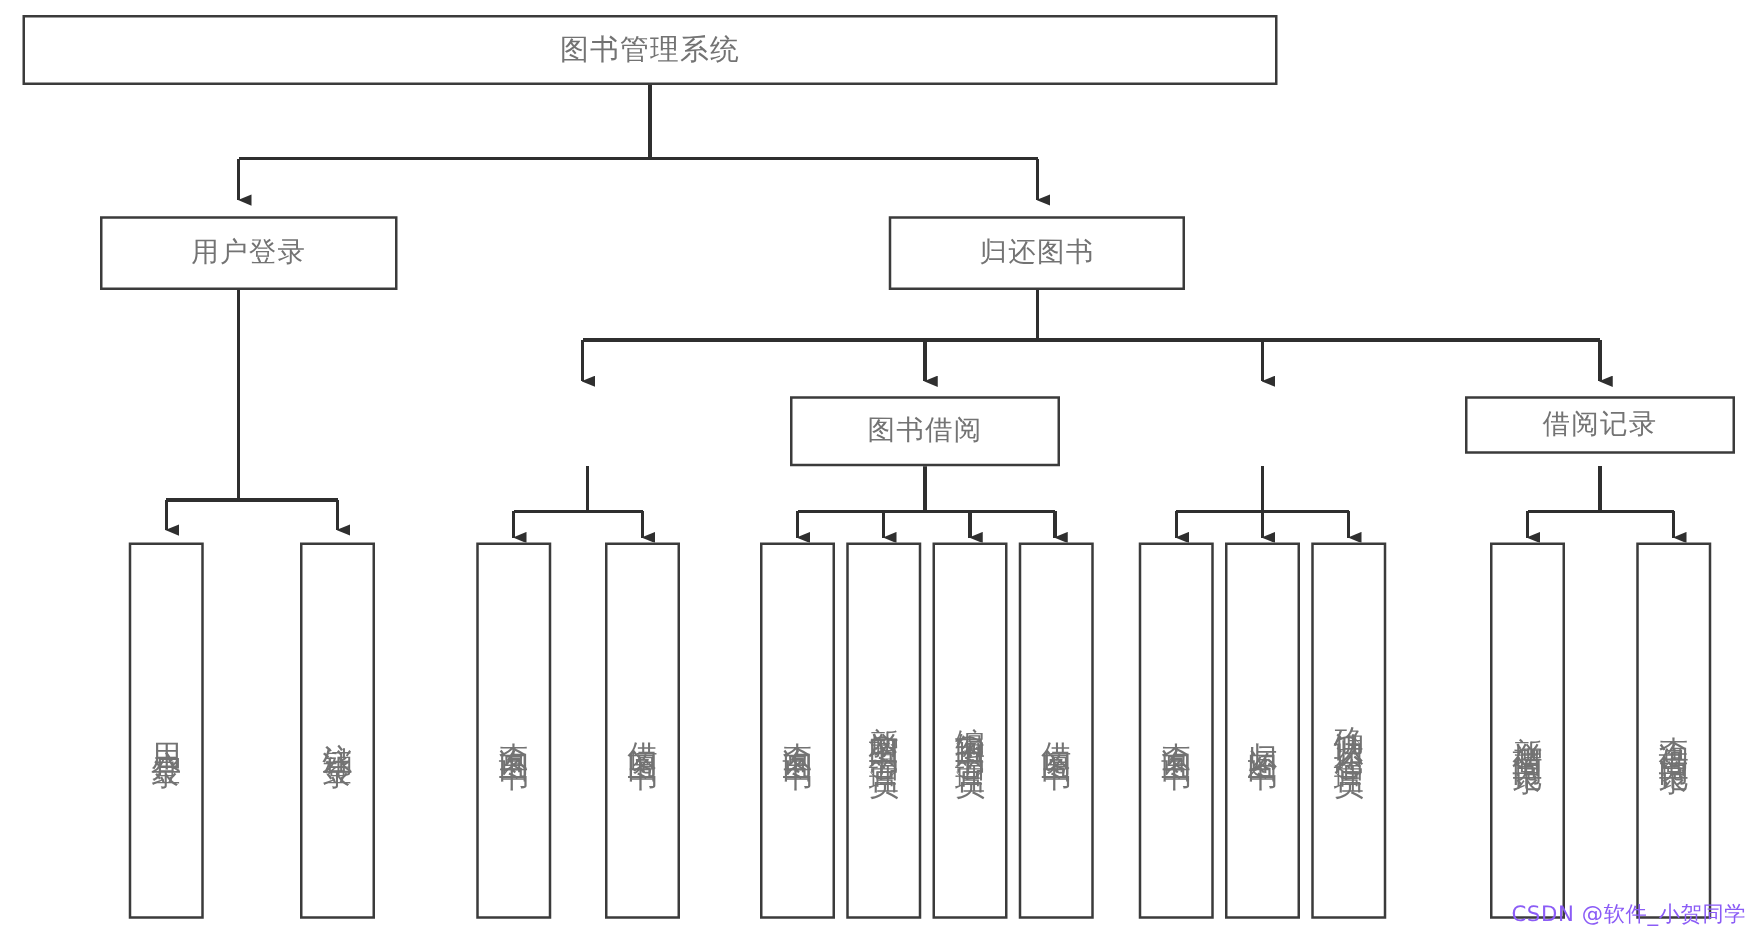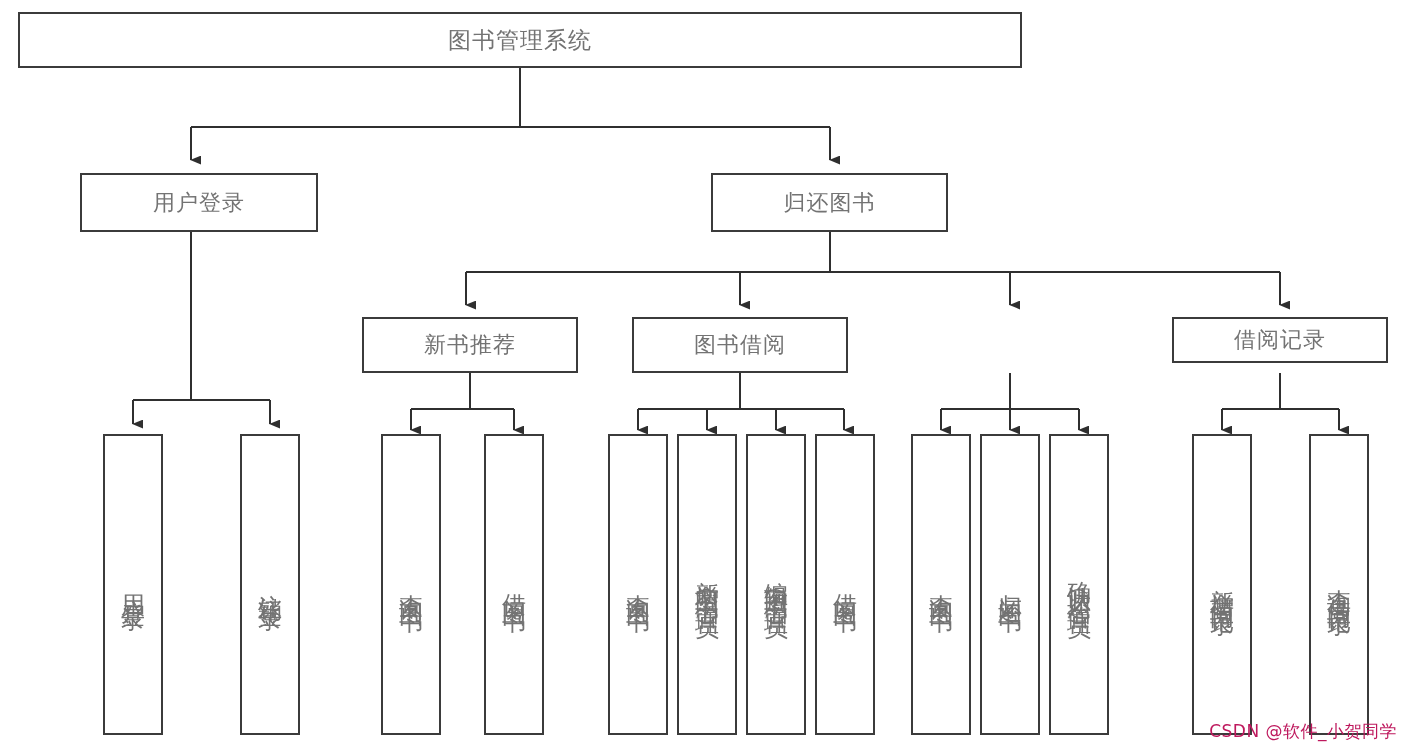--- a/index.html
+++ b/index.html
@@ -64,21 +64,21 @@
     letter-spacing: 5px;
     line-height: 1.0;
     white-space: nowrap;
     max-height: 100%;
   }
   #watermark {
     position: absolute;
     right: 8px;
     bottom: 4px;
     font-size: 17px;
-    color: #be185d;
+    color: #8b5cf6;
     letter-spacing: 0.5px;
     white-space: nowrap;
     user-select: none;
   }
 </style>
 </head>
 <body>
 
 <div id="diagram-root">
 
@@ -137,23 +137,20 @@
   </div>
 
   <div class="node horiz" style="left:80px; top:173px; width:238px; height:59px;">
     <span class="node-label">用户登录</span>
   </div>
 
   <div class="node horiz" style="left:711px; top:173px; width:237px; height:59px;">
     <span class="node-label">归还图书</span>
   </div>
 
-  <div class="node horiz" style="left:362px; top:317px; width:216px; height:56px;">
-    <span class="node-label">新书推荐</span>
-  </div>
 
   <div class="node horiz" style="left:632px; top:317px; width:216px; height:56px;">
     <span class="node-label">图书借阅</span>
   </div>
 
 
   <div class="node horiz" style="left:1172px; top:317px; width:216px; height:46px;">
     <span class="node-label">借阅记录</span>
   </div>
 

